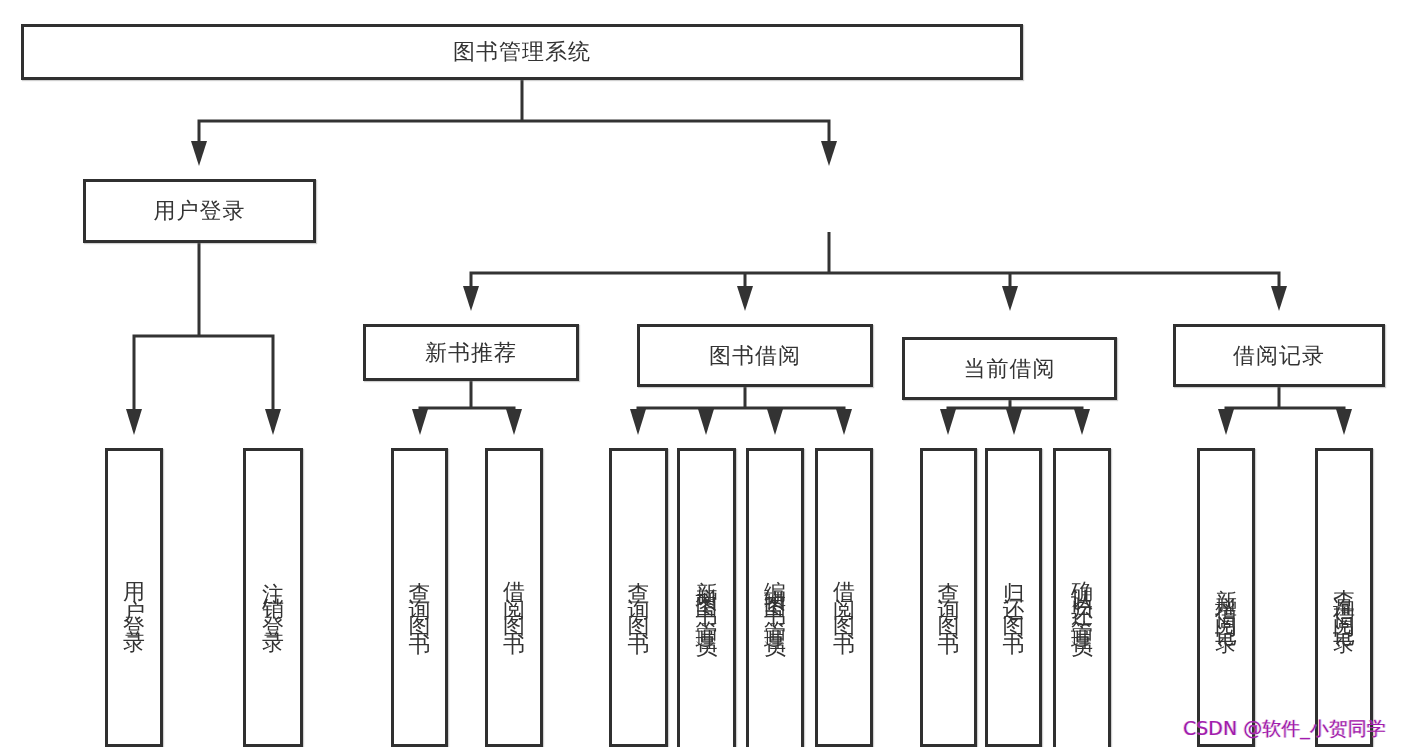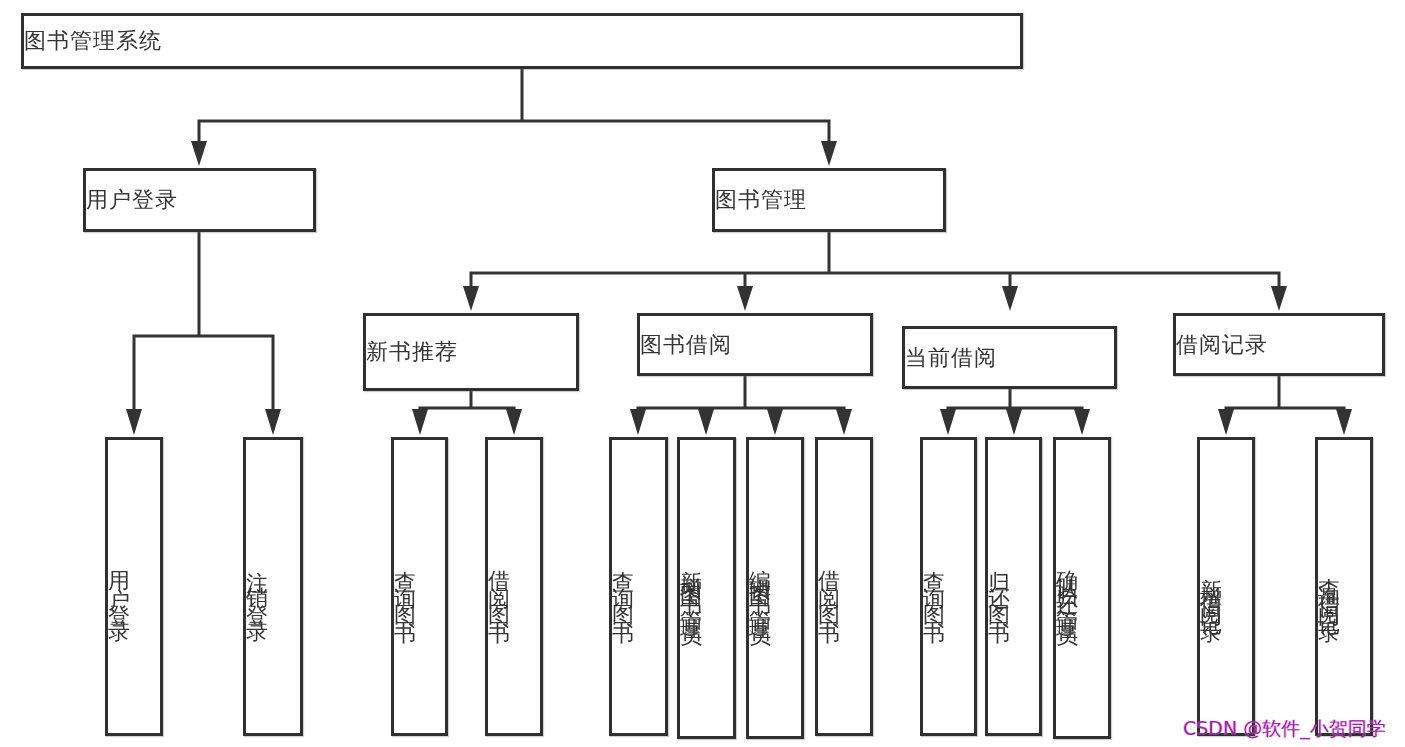--- a/index.html
+++ b/index.html
@@ -3,22 +3,23 @@
 <meta charset="utf-8">
 <style>
   html,body{margin:0;padding:0;background:#ffffff;}
   .canvas{
     position:relative;width:1405px;height:747px;background:#ffffff;
     font-family:"DejaVu Sans",sans-serif;overflow:hidden;color:#333333;
   }
   .wires{position:absolute;left:0;top:0;width:1405px;height:747px;}
   .box{
     position:absolute;box-sizing:border-box;background:#ffffff;
-    border:3px solid #303030;display:flex;align-items:center;justify-content:flex-start;
+    border:3px solid #303030;display:flex;align-items:center;justify-content:center;
     box-shadow:1px 1px 1px rgba(120,120,120,0.35);
+    margin-top:11px;
   }
   .hlabel{font-size:22px;letter-spacing:1px;white-space:nowrap;}
   .leaf .vlabel{
     writing-mode:vertical-rl;text-orientation:mixed;
     font-size:22px;line-height:1;
   }
   .ls-wide{letter-spacing:17px;}
   .ls-mid{letter-spacing:9px;}
   .ls-tight{letter-spacing:8px;}
   .watermark{
@@ -63,25 +64,22 @@
     </g>
   </svg>
 
   <div class="box" style="left:21px;top:13px;width:1002px;height:56px">
     <span class="hlabel">图书管理系统</span>
   </div>
 
   <div class="box" style="left:83px;top:168px;width:233px;height:64px">
     <span class="hlabel">用户登录</span>
   </div>
-  <div class="box" style="left:712px;top:168px;width:234px;height:64px">
-    <span class="hlabel">图书管理</span>
-  </div>
 
-  <div class="box" style="left:363px;top:313px;width:216px;height:78px">
+  <div class="box" style="left:363px;top:313px;width:216px;height:57px">
     <span class="hlabel">新书推荐</span>
   </div>
   <div class="box" style="left:637px;top:313px;width:236px;height:63px">
     <span class="hlabel">图书借阅</span>
   </div>
   <div class="box" style="left:902px;top:326px;width:215px;height:63px">
     <span class="hlabel">当前借阅</span>
   </div>
   <div class="box" style="left:1173px;top:313px;width:212px;height:63px">
     <span class="hlabel">借阅记录</span>

